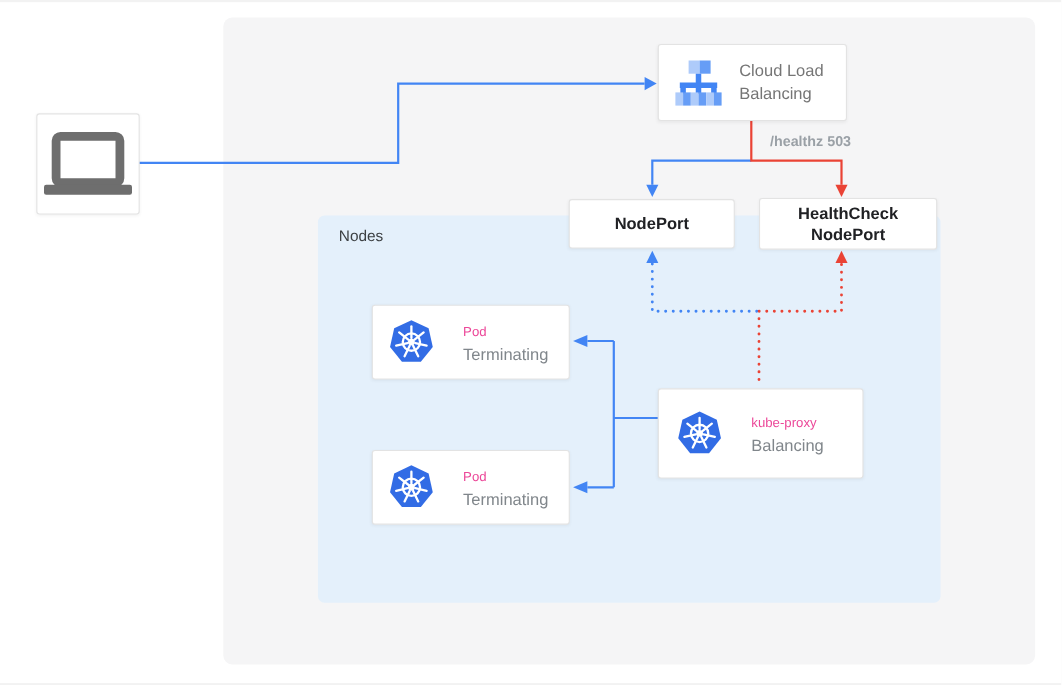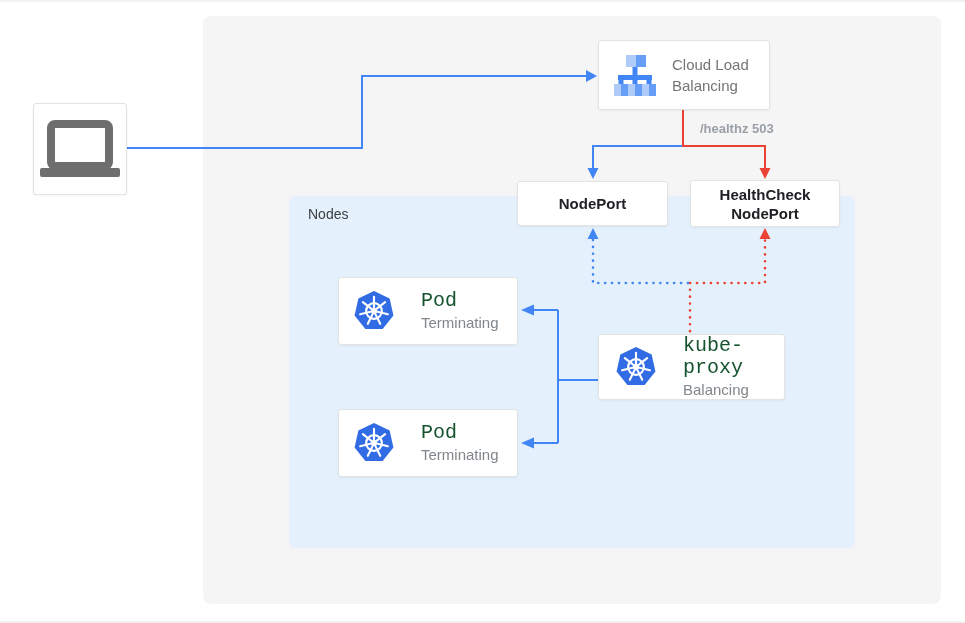--- a/index.html
+++ b/index.html
@@ -27,28 +27,28 @@
     display:flex;align-items:center;
   }
   .client-card{left:33px;top:103px;width:94px;height:92px;justify-content:center;}
   .lb-card{left:598px;top:40px;width:172px;height:70px;padding-left:13px;}
   .lb-label{margin-left:14px;font-size:15px;line-height:21px;color:#757575;white-space:pre-line;}
   .healthz-label{
     position:absolute;left:700px;top:121px;font-size:13px;font-weight:bold;color:#9aa0a6;
   }
   .port-card{justify-content:center;text-align:center;font-weight:bold;color:#202124;}
   .nodeport-card{left:517px;top:181px;width:151px;height:45px;font-size:15px;}
-  .hc-nodeport-card{left:690px;top:180px;width:150px;height:47px;font-size:15px;line-height:19px;}
+  .hc-nodeport-card{left:690px;top:180px;width:162px;height:47px;font-size:15px;line-height:19px;}
   .hc-label{white-space:pre-line;}
   .entity-card{padding-left:14px;}
   .pod1-card{left:338px;top:277px;width:180px;height:68px;}
   .pod2-card{left:338px;top:409px;width:180px;height:68px;}
-  .kp-card{left:598px;top:334px;width:187px;height:66px;padding-left:16px;}
+  .kp-card{left:598px;top:353px;width:187px;height:82px;padding-left:16px;}
   .entity-text{margin-left:26px;}
-  .entity-title{font-size:20px;color:#14532d;line-height:22px;font-family:Liberation Mono, monospace;}
+  .entity-title{font-size:12px;color:#ec4899;line-height:22px;}
   .entity-sub{font-size:15px;color:#80868b;line-height:21px;}
   .overlay{position:absolute;left:0;top:0;width:965px;height:623px;pointer-events:none;}
   .icon-box{flex:0 0 auto;display:flex;}
 </style>
 </head>
 <body>
 
 <div class="stage">
 
   <div class="edge-line edge-top"></div>

